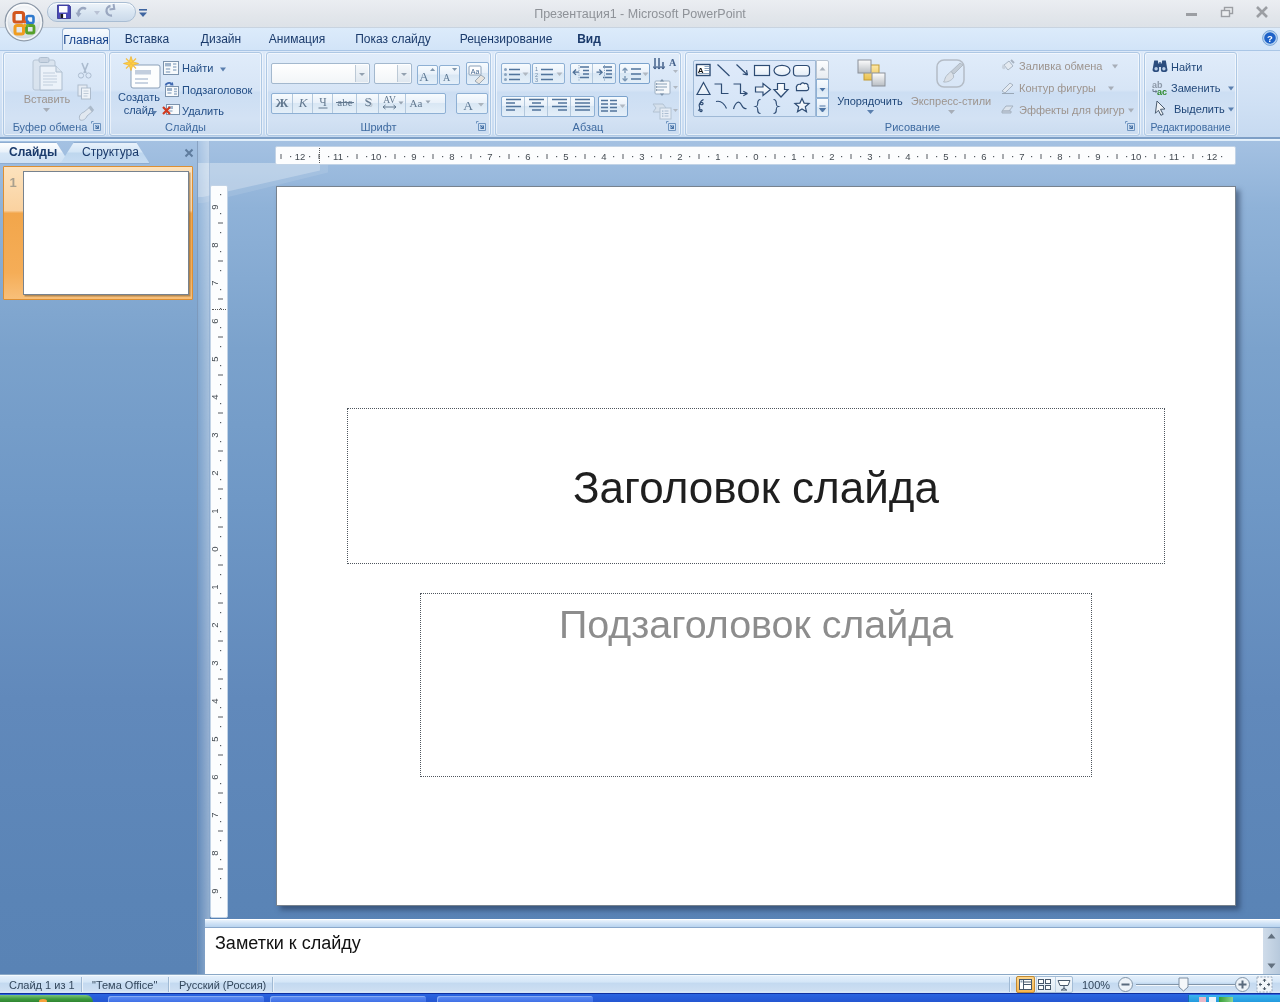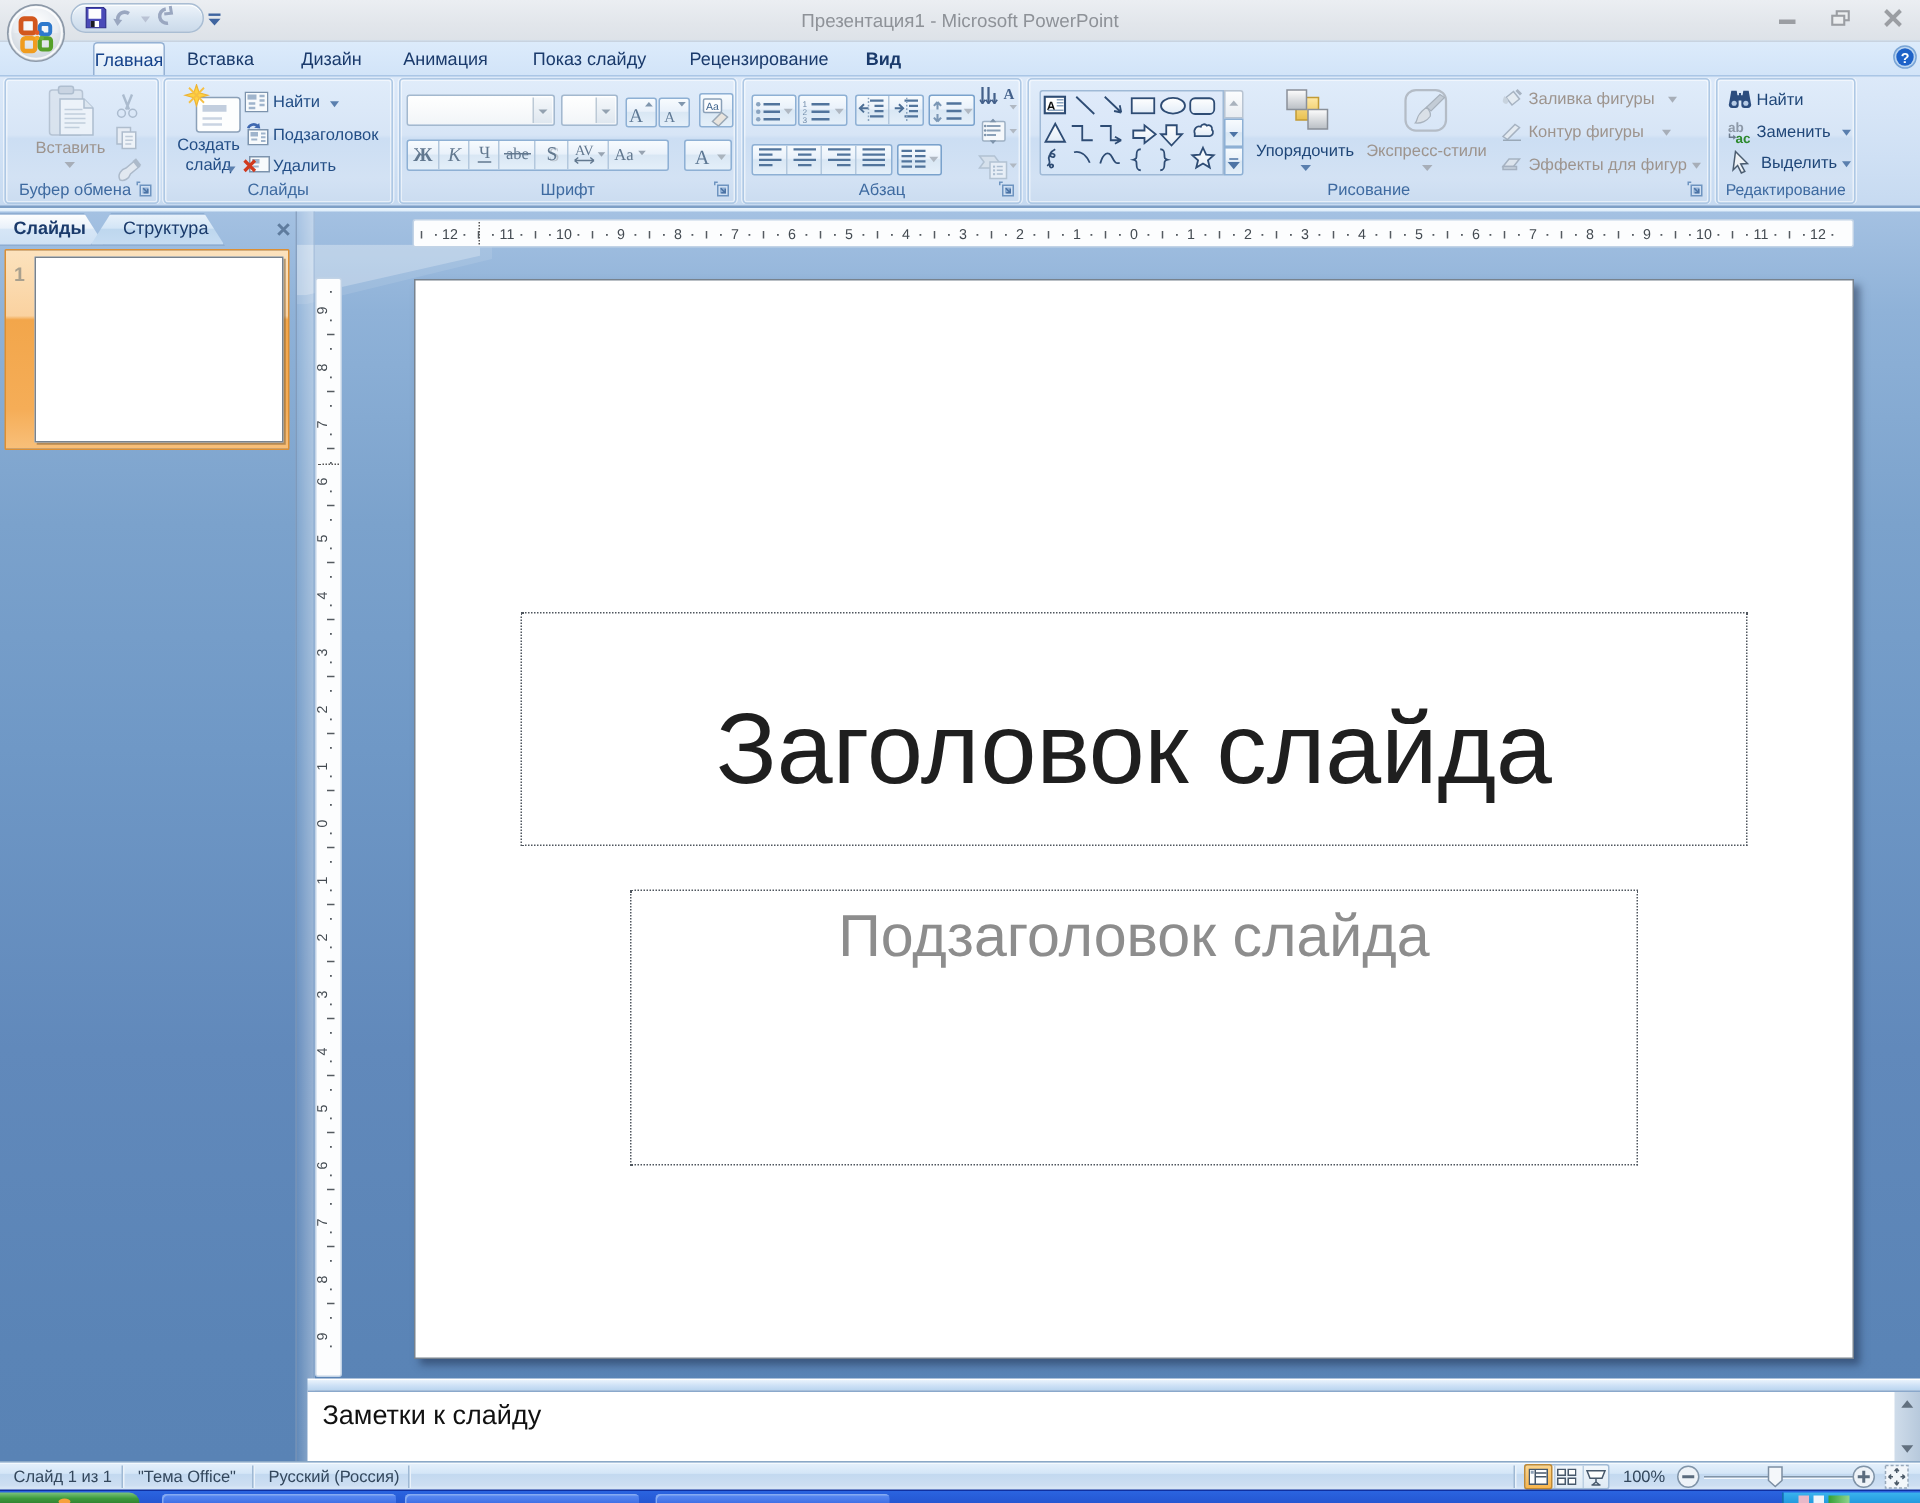--- a/index.html
+++ b/index.html
@@ -544,21 +544,21 @@
         <path d="M1 1 h7 l-3.5 4 z" fill="#a7aeb8"></path>
       </svg>
 
     <svg class="abs" style="left:315px;top:6px" width="14" height="13" viewBox="0 0 14 13">
         <g opacity=".8">
           <path d="M3 6 l5-4 4 5 -5 4 z" fill="#e6ebf0" stroke="#9aa6b4"></path>
           <path d="M2 5 c-1 2-2 4 0 5 c2 1 3-1 2-3 z" fill="#c4cdd8"></path>
           <path d="M10 1 l3 3" stroke="#9aa6b4" stroke-width="2"></path>
         </g>
       </svg>
-    <div class="abs rtext gray" style="left:333px;top:7px;">Заливка фигуры</div>
+    <div class="abs rtext gray" style="left:333px;top:7px;">Заливка обмена</div>
     <svg class="abs" style="left:425px;top:11px" width="8" height="5" viewBox="0 0 8 5">
         <path d="M1 .5 h6 l-3 4 z" fill="#a7aeb8"></path>
       </svg>
     <svg class="abs" style="left:315px;top:28px" width="14" height="13" viewBox="0 0 14 13">
         <g opacity=".8">
           <path d="M1 10 L9 2 l3 2 -8 8 z" fill="#e6ebf0" stroke="#9aa6b4"></path>
           <path d="M1 13 h12" stroke="#8d9aa8" stroke-width="2"></path>
         </g>
       </svg>
     <div class="abs rtext gray" style="left:333px;top:29px;">Контур фигуры</div>
@@ -822,21 +822,21 @@
           <rect x="7" y="-1.5" width="5" height="1" fill="#555b61"></rect>
         </svg>
       <div class="abs" style="left:1px;top:123px;width:14px;height:1px;border-top:1px dotted #555;"></div>
     </div>
 
     <div class="abs" style="left:276px;top:45px;width:960px;height:720px;background:#fff;border:1px solid #77828e;
       box-shadow:4px 4px 5px rgba(28,44,74,.5);"></div>
     <div class="abs" style="left:347px;top:267px;width:818px;height:156px;border:1px dotted #4f565e;"></div>
     <div class="abs" style="left:420px;top:452px;width:672px;height:184px;border:1px dotted #4f565e;"></div>
     <div class="abs" id="titletext-slide" style="left:347px;top:325px;width:818px;text-align:center;
-      font-size:67px;line-height:1;color:#1f1f1f;">Заголовок слайда</div>
+      font-size:44px;line-height:1;color:#1f1f1f;">Заголовок слайда</div>
     <div class="abs" id="subtext-slide" style="left:420px;top:464px;width:672px;text-align:center;
       font-size:39.4px;line-height:1;color:#8d8d8d;">Подзаголовок слайда</div>
 
     <div class="abs" style="left:205px;top:778px;width:1075px;height:8px;
       background:linear-gradient(#eaf3fc,#cfe2f6 50%,#b9d4ef);border-top:1px solid #fff;"></div>
 
     <div class="abs" style="left:205px;top:786px;width:1075px;height:47px;background:#fff;border-top:1px solid #8aa8cb;">
       <div class="abs" style="left:10px;top:5px;font-size:18px;line-height:1.2;color:#111;">Заметки к слайду</div>
       <div class="abs" style="right:0;top:0;width:17px;height:47px;background:linear-gradient(90deg,#cfdcea,#b7c9dc);">
         <svg class="abs" style="left:2px;top:3px" width="13" height="10" viewBox="0 0 13 10">

